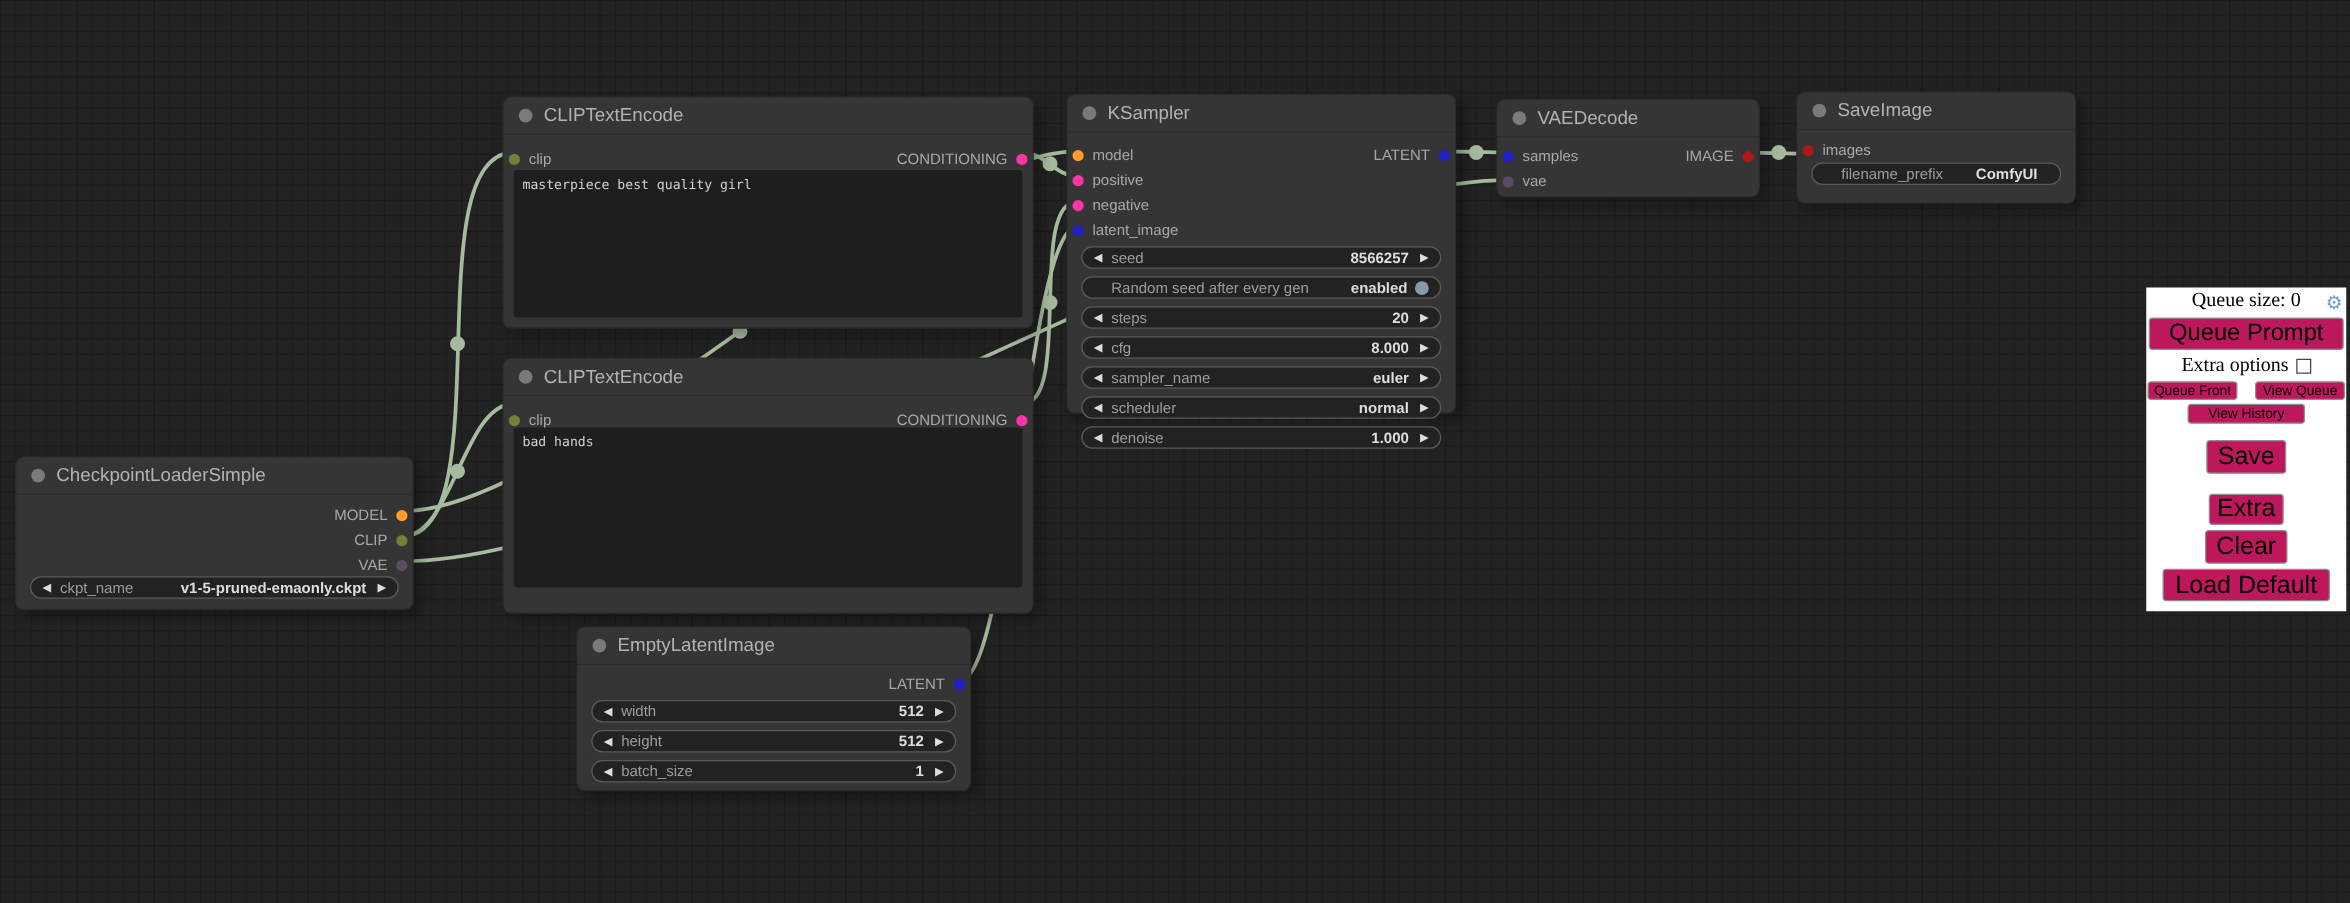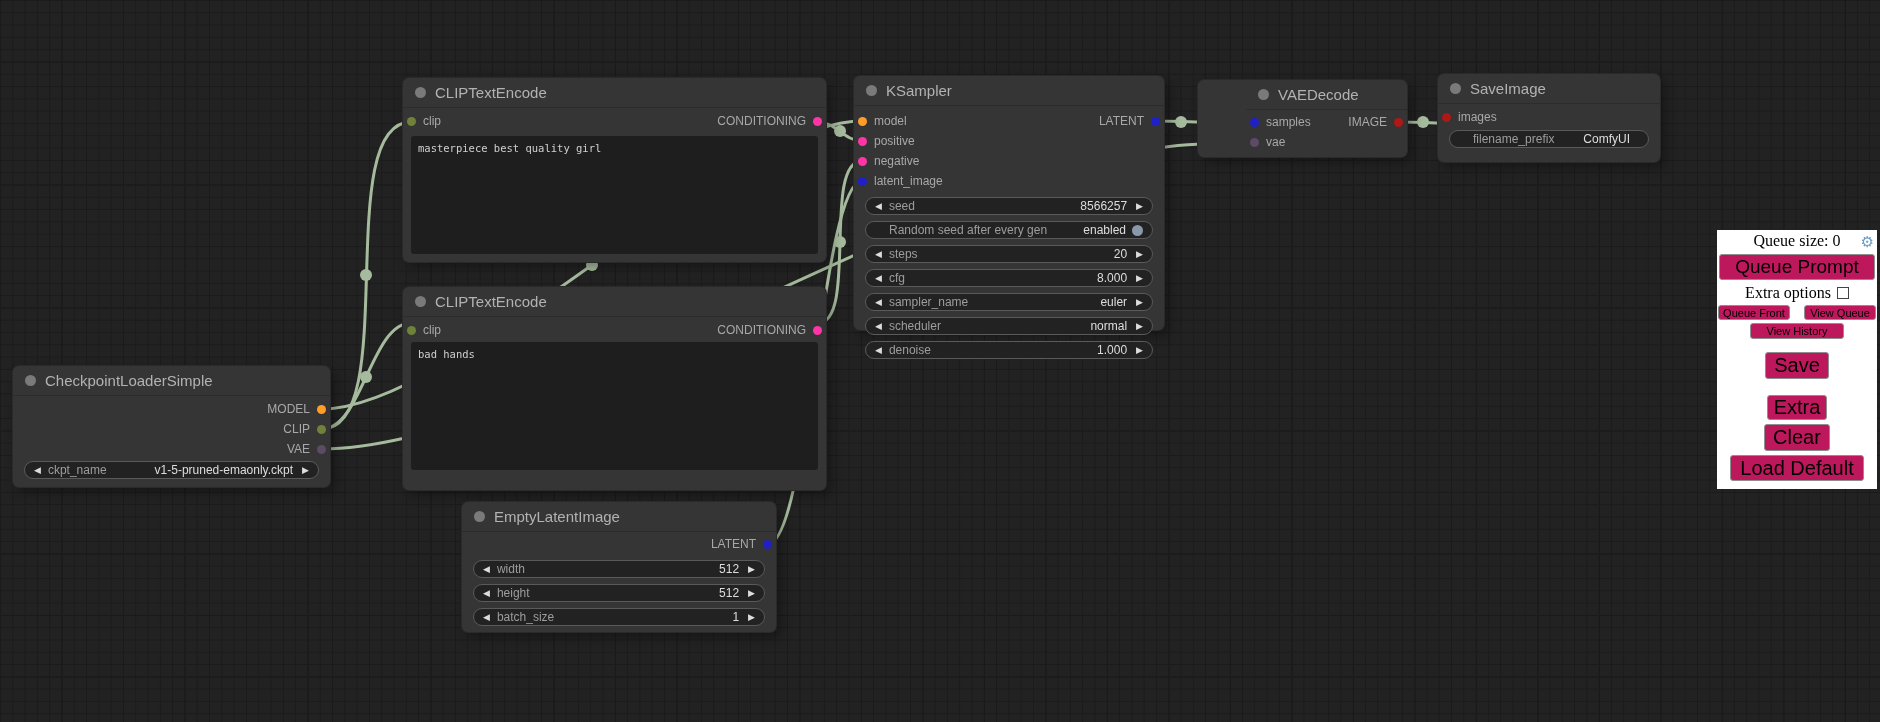--- a/index.html
+++ b/index.html
@@ -28,56 +28,56 @@
     box-shadow:0 0 0 1px #2a2a2a, 5px 5px 12px rgba(0,0,0,.35);
     color:#aaa;
   }
   .node-title {
     height:30px; display:flex; align-items:center; gap:9px; padding:0 12px;
     border-bottom:1px solid #2c2c2c; font-size:15px; color:#b2b2b2;
     border-radius:6px 6px 0 0; cursor:move;
   }
   .title-dot { width:11px; height:11px; border-radius:50%; background:#7a7a7a; flex:0 0 auto; }
 
-  .slot-row { height:20px; display:flex; align-items:center; position:relative; }
+  .slot-row { height:20px; display:flex; align-items:flex-end; position:relative; }
   .in-slot  { display:flex; align-items:center; gap:7px; padding-left:4px; }
   .out-slot { display:flex; align-items:center; gap:7px; padding-right:4px; margin-left:auto; }
   .port { width:9px; height:9px; border-radius:50%; flex:0 0 auto; }
   .slot-label { font-size:12px; color:#a8a8a8; white-space:nowrap; }
 
   .p-model  { background:#ff9d28; }
   .p-clip   { background:#708238; }
   .p-vae    { background:#5d4a66; }
   .p-cond   { background:#ff34a6; }
   .p-latent { background:#2020c8; }
   .p-image  { background:#ad1818; }
 
   .widget {
     height:18px; margin:6px 11px 0; background:#222; border:1px solid #5a5a5a;
     border-radius:10px; display:flex; align-items:center; padding:0 9px;
     font-size:12px; white-space:nowrap; overflow:hidden;
   }
   .w-label { color:#9d9d9d; margin-left:7px; }
   .w-label.noarrow { margin-left:14px; }
-  .w-value { margin-left:auto; color:#ddd; margin-right:9px; }
+  .w-value { margin-left:auto; color:#ddd; margin-right:9px;font-weight:bold; }
   .arrow { color:#ddd; font-size:9px; line-height:1; cursor:pointer; }
   .toggle-dot { width:11px; height:11px; border-radius:50%; background:#8899aa; flex:0 0 auto; }
 
   .prompt-box {
     position:absolute; left:8px; right:8px; background:#1e1e1e; border-radius:3px;
     color:#d0d0d0; font-family:"DejaVu Sans Mono", monospace; font-size:10.5px;
     padding:6px 7px; line-height:1.3; cursor:text;
   }
 
   #node-checkpoint   { left:13px;   top:366px; width:317px; height:121px; }
   #node-clip-pos     { left:403px;  top:78px;  width:423px; height:184px; }
   #node-clip-neg     { left:403px;  top:287px; width:423px; height:203px; }
   #node-empty-latent { left:462px;  top:502px; width:314px; height:130px; }
   #node-ksampler     { left:854px;  top:76px;  width:310px; height:254px; }
-  #node-vae-decode   { left:1198px; top:80px;  width:209px; height:77px;padding-left:48px;  }
+  #node-vae-decode   { left:1198px; top:80px;  width:209px; height:77px;  }
   #node-save-image   { left:1438px; top:74px;  width:222px; height:88px;  }
 
   #node-checkpoint .slots { padding-top:3px; }
   #node-ksampler .slots   { padding-top:5px; }
   #node-vae-decode .slots { padding-top:2px; }
   #node-save-image .slots { padding-top:3px; }
   #node-empty-latent .slots { padding-top:2px; }
   #node-clip-pos .prompt-box { top:58px; height:118px; }
   #node-clip-neg .prompt-box { top:55px; height:128px; }
   .clip-slot-row { height:26px; }

